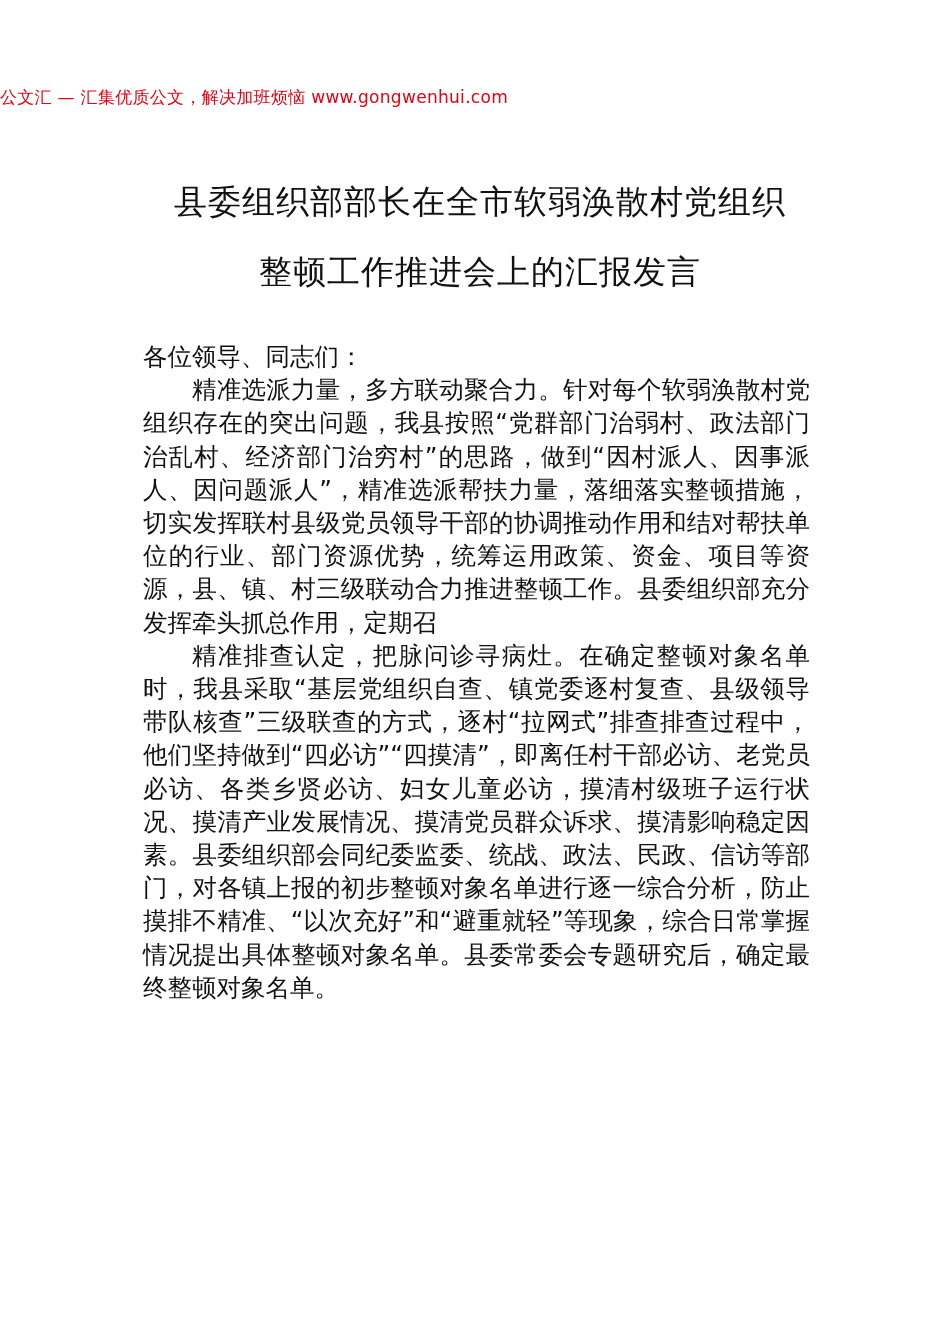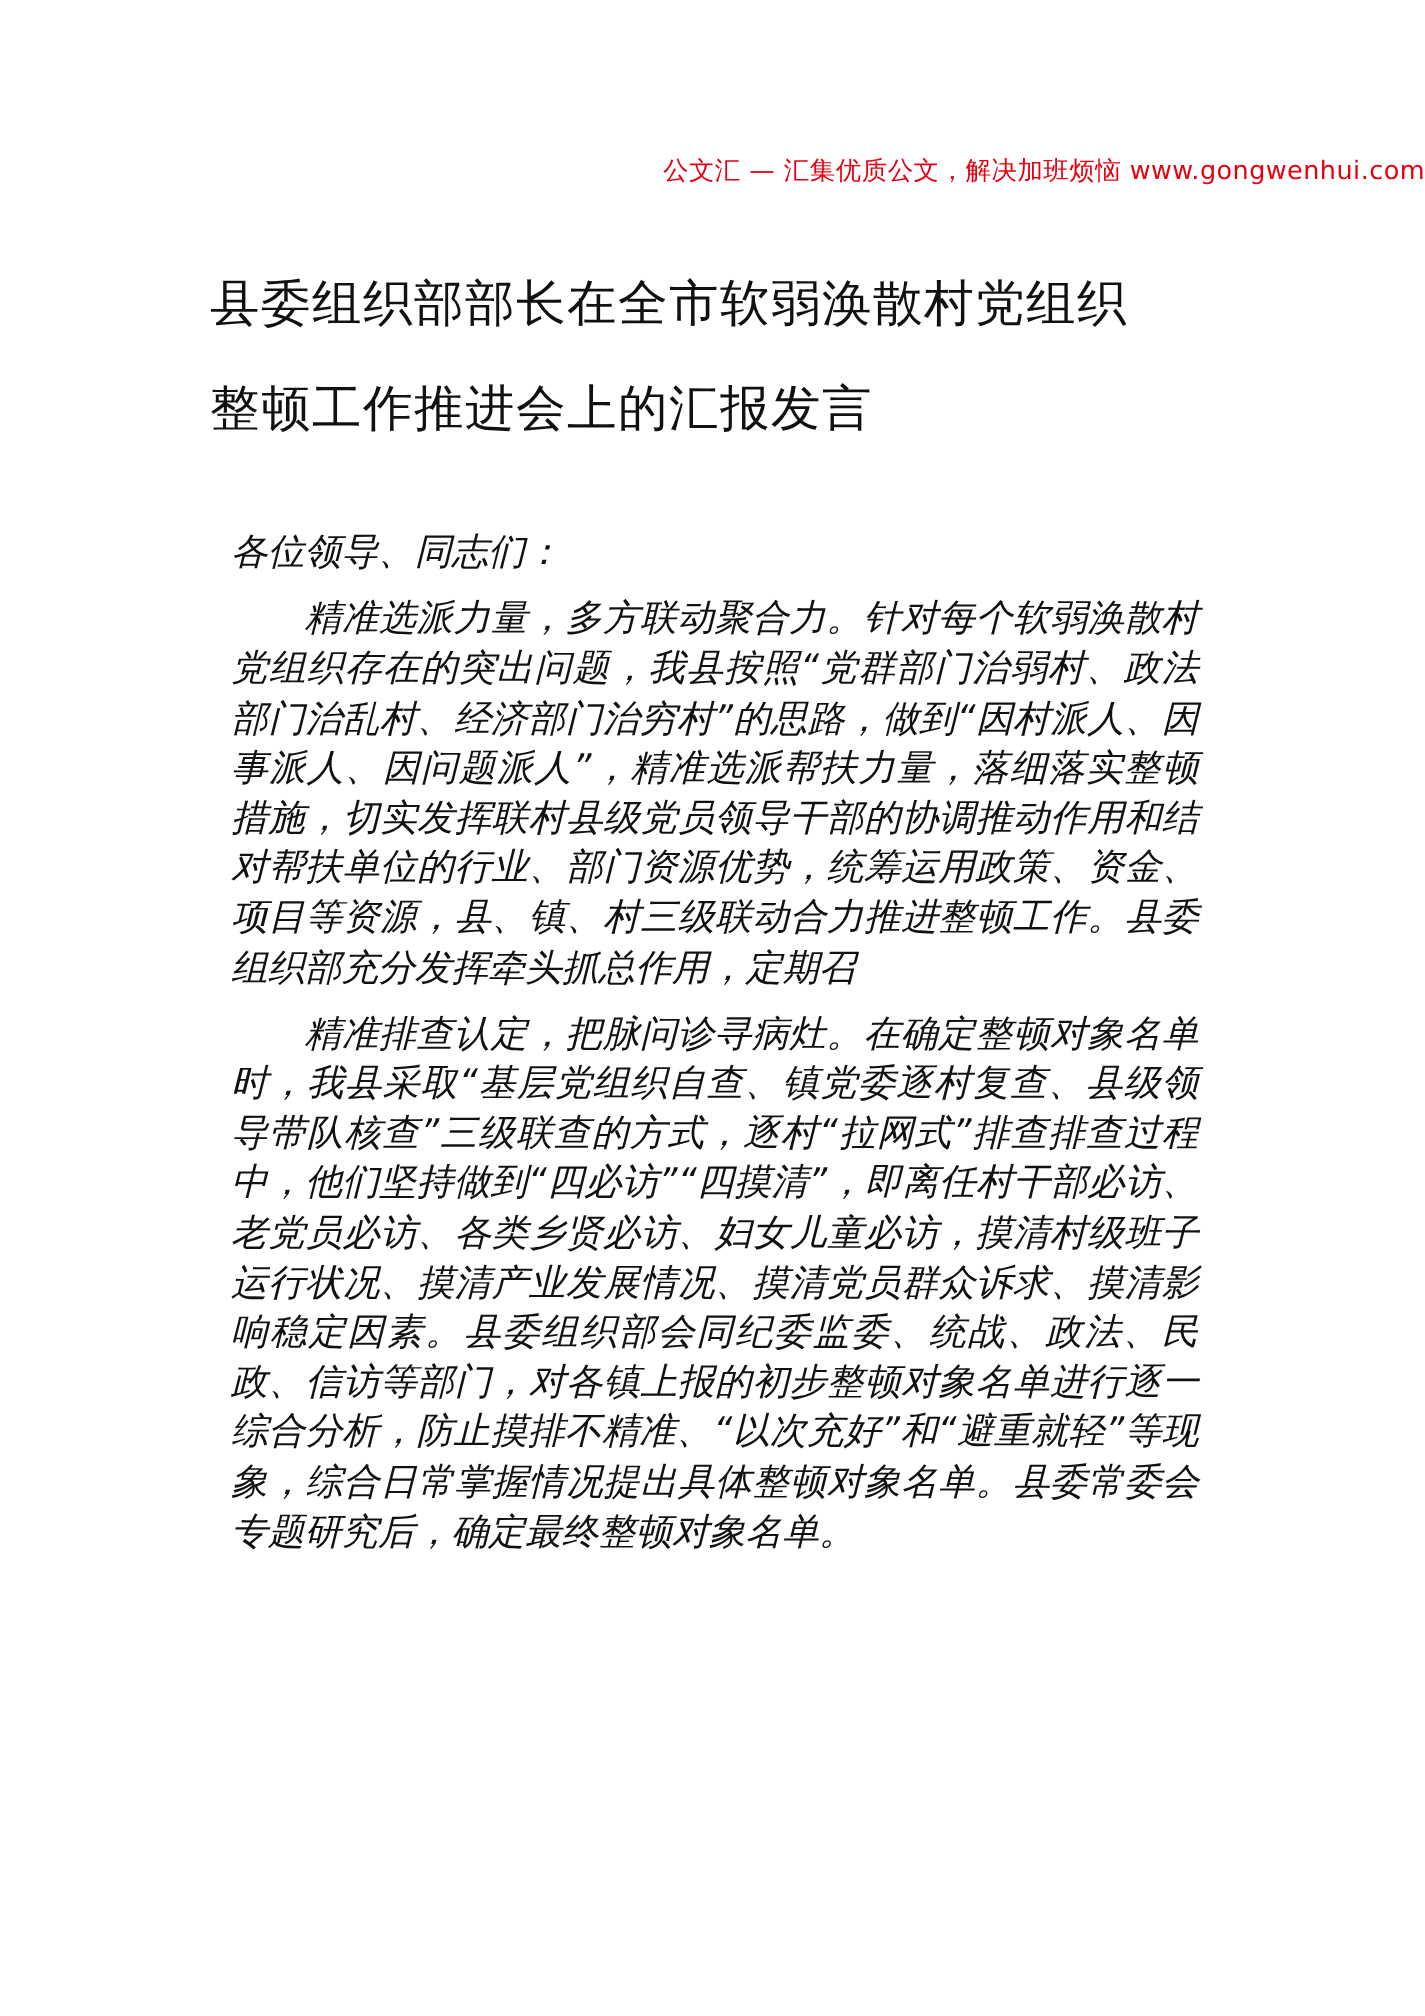--- a/index.html
+++ b/index.html
@@ -1,22 +1,22 @@
 <!DOCTYPE html>
 <html><head>
   <meta charset="utf-8">
   <style>
     html, body { margin: 0; padding: 0; background: #ffffff; }
     body { width: 950px; height: 1344px; position: relative; overflow: hidden; font-family: "DejaVu Sans", sans-serif; color: #111; }
-    .header-banner { position: absolute; top: 102px; left: 0; width: 950px; text-align: right; color: #e60012; font-size: 17px; letter-spacing: 0.3px; }
-    .title { position: absolute; left: 140px; width: 680px; font-size: 33px; color: #111; letter-spacing: 1px; font-family: Liberation Serif, serif; }
+    .header-banner { position: absolute; top: 86px; left: 0; width: 950px; text-align: left; color: #e60012; font-size: 17px; letter-spacing: 0.3px; }
+    .title { position: absolute; left: 140px; width: 680px; text-align: center; font-size: 33px; color: #111; letter-spacing: 1px; font-family: Liberation Serif, serif; }
     .title.l1 { top: 180px; }
     .title.l2 { top: 250px; }
     .body-text { position: absolute; left: 143px; top: 340px; width: 667px; font-size: 24.5px; line-height: 33.2px; text-align: justify; }
-    .body-text p { margin: 11px; font-style: italic; }
+    .body-text p { margin: 0; }
     .indent { text-indent: 2em; }
   </style>
 </head>
 <body>
 
 <div class="header-banner">公文汇 — 汇集优质公文，解决加班烦恼 www.gongwenhui.com</div>
 
 <div class="title l1">县委组织部部长在全市软弱涣散村党组织</div>
 <div class="title l2">整顿工作推进会上的汇报发言</div>
 

